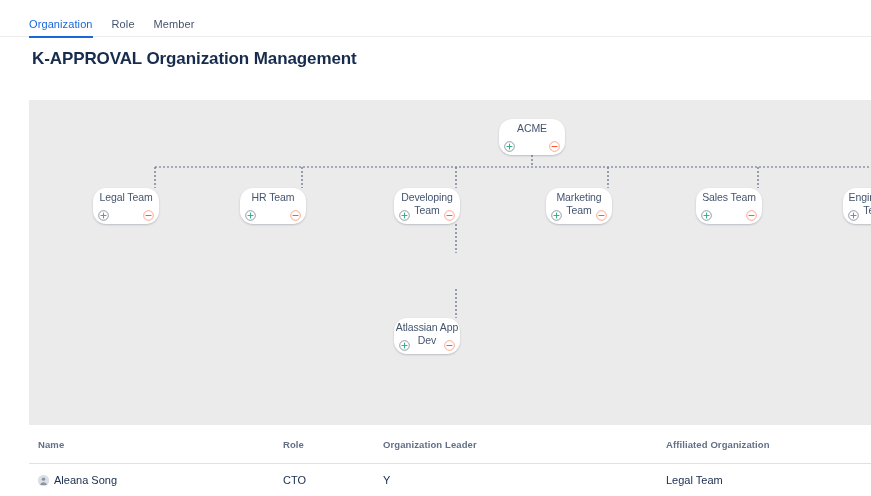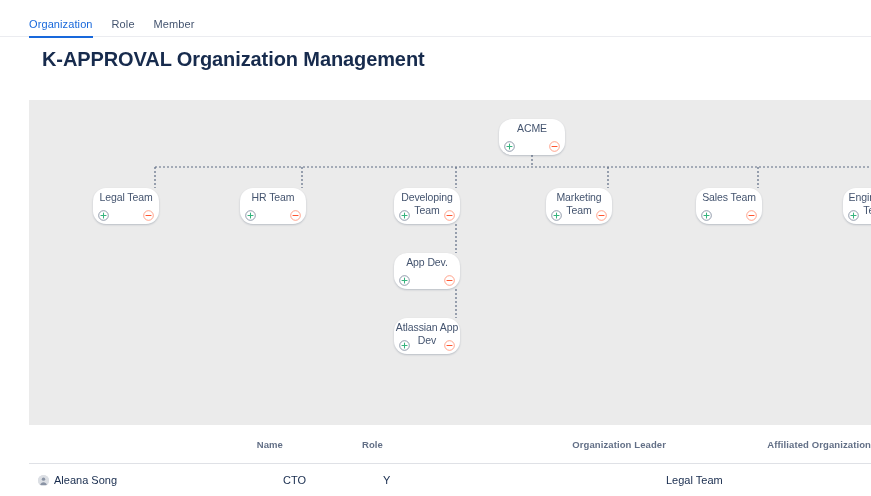--- a/index.html
+++ b/index.html
@@ -46,23 +46,23 @@
   }
   .tab.active {
     color: #1868db;
     border-bottom: 2px solid #1868db;
     font-weight: 400;
   }
 
   
   .page-title {
     position: absolute;
-    left: 42px;
+    left: 32px;
     top: 48px;
-    font-size: 20px;
+    font-size: 17px;
     line-height: 22px;
     font-weight: bold;
     color: #172b4d;
     letter-spacing: -.1px;
     white-space: nowrap;
   }
 
   
   .chart-panel {
     position: absolute;
@@ -132,21 +132,21 @@
     left: 29px;
     top: 433px;
     width: 842px;
   }
   .tbl {
     width: 842px;
     border-collapse: collapse;
     table-layout: fixed;
   }
   .tbl th {
-    text-align: right;
+    text-align: left;
     font-size: 9.5px;
     line-height: 12px;
     font-weight: bold;
     color: #626f86;
     padding: 6px 0 12px 0;
     border-bottom: 1px solid #dfe1e6;
     letter-spacing: .1px;
     white-space: nowrap;
   }
   .tbl td {
@@ -326,37 +326,20 @@
         <span class="icon-btn plus">
           <svg viewBox="0 0 16 16">
               <circle cx="8" cy="8" r="7" fill="#ffffff" stroke="#7a8699" stroke-width="1.2"></circle>
               <path d="M8 4.3v7.4M4.3 8h7.4" stroke="#36b37e" stroke-width="1.5" stroke-linecap="round"></path>
             </svg>
         </span>
 
       </div>
     </div>
 
-    <div class="node" style="left:365px; top:153px;">
-      <div class="node-label">App Dev.</div>
-      <div class="node-actions">
-        <span class="icon-btn plus">
-          <svg viewBox="0 0 16 16">
-              <circle cx="8" cy="8" r="7" fill="#ffffff" stroke="#7a8699" stroke-width="1.2"></circle>
-              <path d="M8 4.3v7.4M4.3 8h7.4" stroke="#36b37e" stroke-width="1.5" stroke-linecap="round"></path>
-            </svg>
-        </span>
-        <span class="icon-btn minus">
-          <svg viewBox="0 0 16 16">
-              <circle cx="8" cy="8" r="7" fill="#ffffff" stroke="#ff8f73" stroke-width="1.2"></circle>
-              <path d="M4.3 8h7.4" stroke="#ff5630" stroke-width="1.5" stroke-linecap="round"></path>
-            </svg>
-        </span>
-      </div>
-    </div>
 
     <div class="node" style="left:365px; top:218px;">
       <div class="node-label">Atlassian App Dev</div>
       <div class="node-actions">
         <span class="icon-btn plus">
           <svg viewBox="0 0 16 16">
               <circle cx="8" cy="8" r="7" fill="#ffffff" stroke="#7a8699" stroke-width="1.2"></circle>
               <path d="M8 4.3v7.4M4.3 8h7.4" stroke="#36b37e" stroke-width="1.5" stroke-linecap="round"></path>
             </svg>
         </span>

